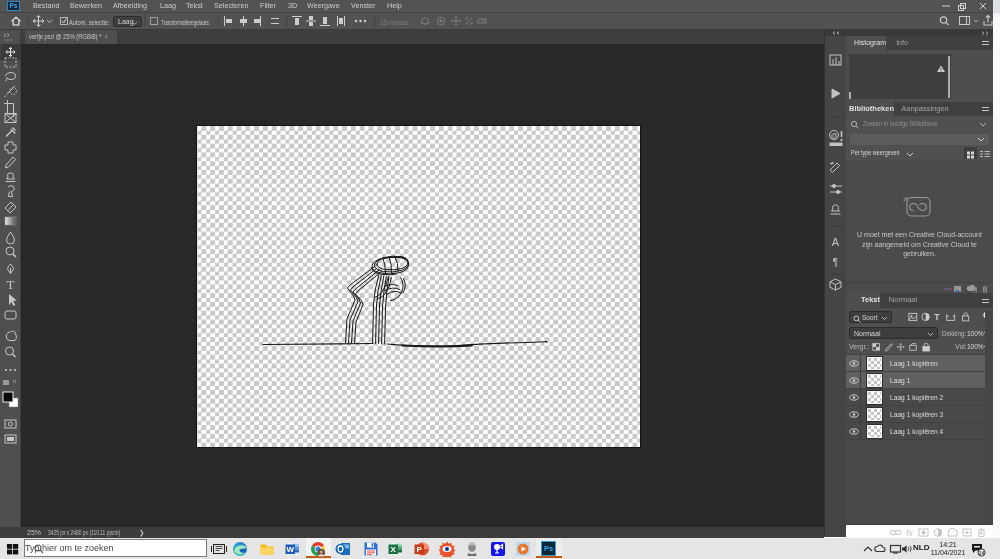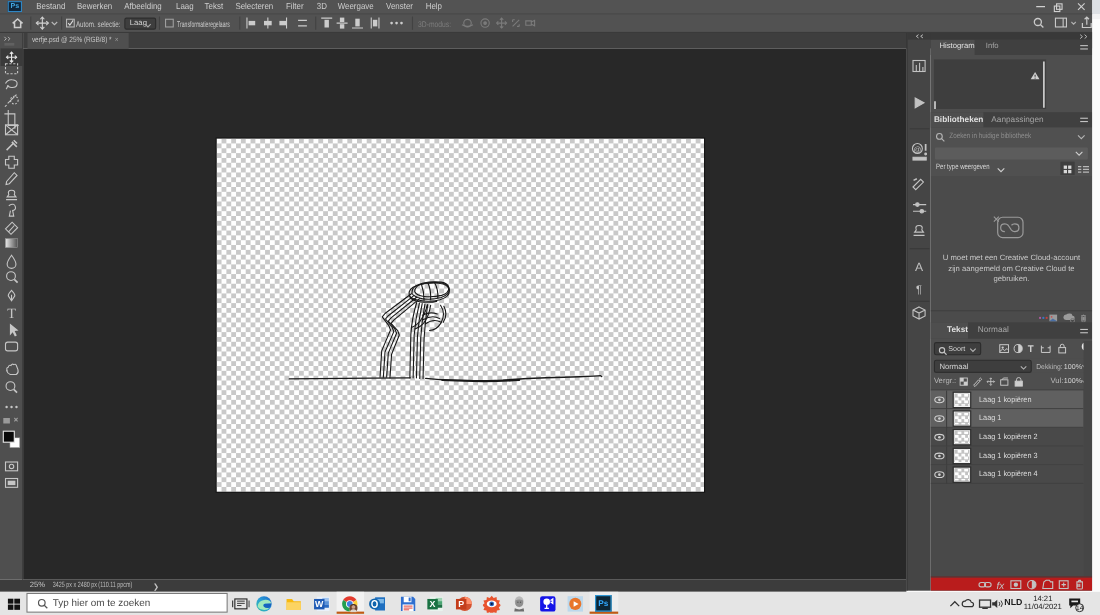--- a/index.html
+++ b/index.html
@@ -510,21 +510,21 @@
       <div class="eyecell"><svg width="15" height="17">
           <ellipse cx="8" cy="8.5" rx="4.2" ry="2.6" fill="none" stroke="#d0d0d0"></ellipse>
           <circle cx="8" cy="8.5" r="1.2" fill="#d0d0d0"></circle>
         </svg></div>
       <div class="lthumb"></div>
       <span class="lname">Laag 1 kopiëren 4</span>
     </div>
   <div class="abs" style="left:0;top:404px;width:139px;height:84px;background:#494949"></div>
   <div class="abs" style="left:139px;top:274px;width:8px;height:214px;background:#464646"></div>
 
-  <div class="abs" style="left:0;top:488px;width:147px;height:13px;background:#b91c1c;border-top:1px solid #3d3d3d">
+  <div class="abs" style="left:0;top:488px;width:147px;height:13px;background:#ffffff;border-top:1px solid #3d3d3d">
     <svg width="147" height="13" viewBox="0 0 147 13">
       <g fill="none" stroke="#c3c3c3" stroke-width="1">
         <path d="M44 6.5 a2 2 0 0 1 2 -2 h2 a2 2 0 0 1 0 4 h-2 a2 2 0 0 1 -2 -2 z M49 6.5 a2 2 0 0 1 2 -2 h2 a2 2 0 0 1 0 4 h-2 a2 2 0 0 1 -2 -2 z"></path>
         <text x="60" y="10" font-size="9" font-style="italic" fill="#c3c3c3" stroke="none">fx</text>
         <rect x="73" y="3" width="9" height="7"></rect>
           <circle cx="77.5" cy="6.5" r="2" fill="#c3c3c3" stroke="none"></circle>
         <circle cx="92" cy="6.5" r="3.8"></circle>
           <path d="M92 2.7 a3.8 3.8 0 0 1 0 7.6 z" fill="#c3c3c3" stroke="none"></path>
         <path d="M103 4 l2 -1.5 h3 l1 1.5 h2 v6 h-9 z"></path>
         <rect x="117" y="3" width="8" height="7"></rect>
@@ -548,21 +548,21 @@
         <rect x="6" y="0" width="5.2" height="4.8"></rect>
         <rect x="0" y="5.6" width="5.2" height="4.8"></rect>
         <rect x="6" y="5.6" width="5.2" height="4.8"></rect>
       </g>
     </svg>
   <div class="abs" id="searchbox">
     <svg class="abs" style="left:9px;top:4px" width="10" height="10">
         <circle cx="4" cy="4" r="3" fill="none" stroke="#555" stroke-width="1.1"></circle>
         <line x1="6.2" y1="6.2" x2="9" y2="9" stroke="#555" stroke-width="1.1"></line>
       </svg>
-    <span style="margin-left:23px">Typ hier om te zoeken</span>
+    <span style="">Typ hier om te zoeken</span>
   </div>
 
   <div class="abs" style="left:306px;top:0;width:25px;height:20px;background:#f2f2f2;border-bottom:2px solid #c05a14"></div>
   <div class="abs" style="left:536px;top:0;width:26px;height:20px;background:#ededed;border-bottom:2px solid #c05a14"></div>
 
   <svg class="tbico" style="left:211px" viewBox="0 0 16 16">
       <rect x="2.5" y="3.5" width="11" height="9" fill="none" stroke="#222"></rect>
       <path d="M0.5 5 v6 M15.5 5 v6" stroke="#222"></path>
       <path d="M4.5 5.5 h7 M4.5 7.5 h7 M4.5 9.5 h4" stroke="#222" stroke-width="0.8"></path>
     </svg>

